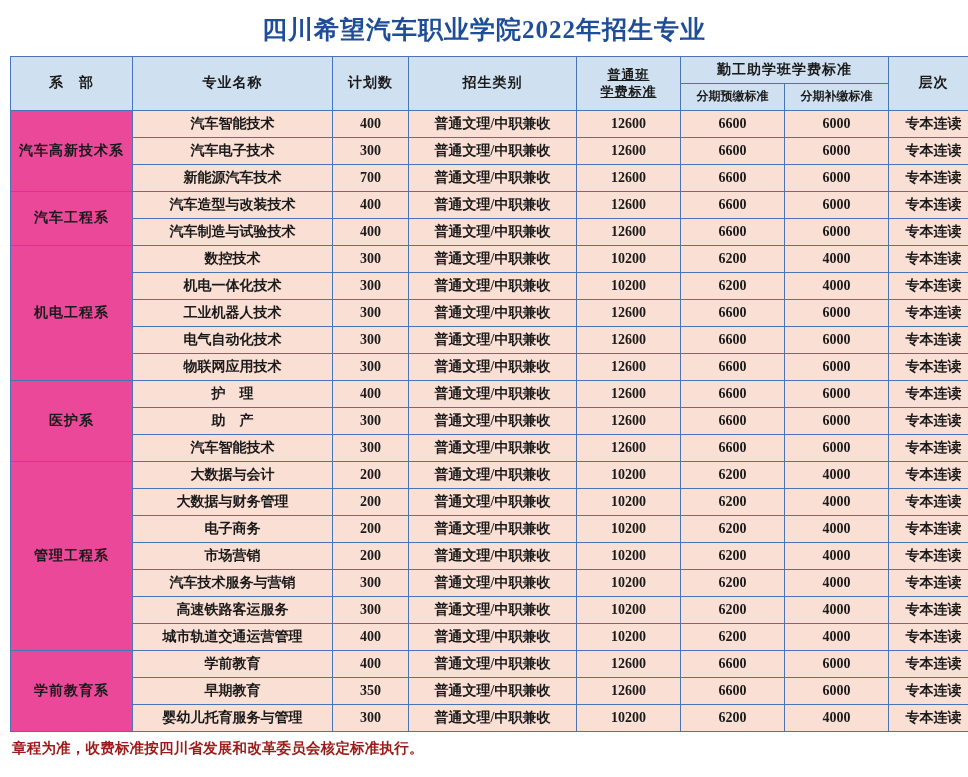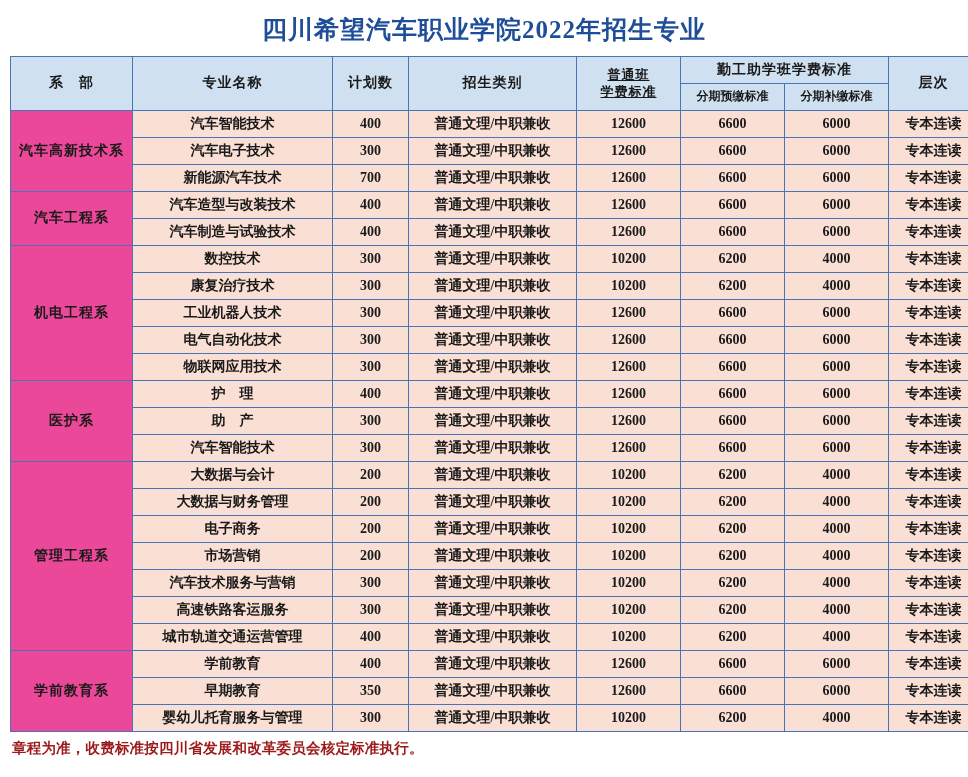--- a/index.html
+++ b/index.html
@@ -177,21 +177,21 @@
           <td class="dept" rowspan="5">机电工程系</td>
           <td class="body">数控技术</td>
           <td class="body">300</td>
           <td class="body">普通文理/中职兼收</td>
           <td class="body">10200</td>
           <td class="body">6200</td>
           <td class="body">4000</td>
           <td class="body">专本连读</td>
         </tr>
         <tr>
-          <td class="body">康复治疗技术</td>
+          <td class="body">机电一体化技术</td>
           <td class="body">300</td>
           <td class="body">普通文理/中职兼收</td>
           <td class="body">10200</td>
           <td class="body">6200</td>
           <td class="body">4000</td>
           <td class="body">专本连读</td>
         </tr>
         <tr>
           <td class="body">工业机器人技术</td>
           <td class="body">300</td>

